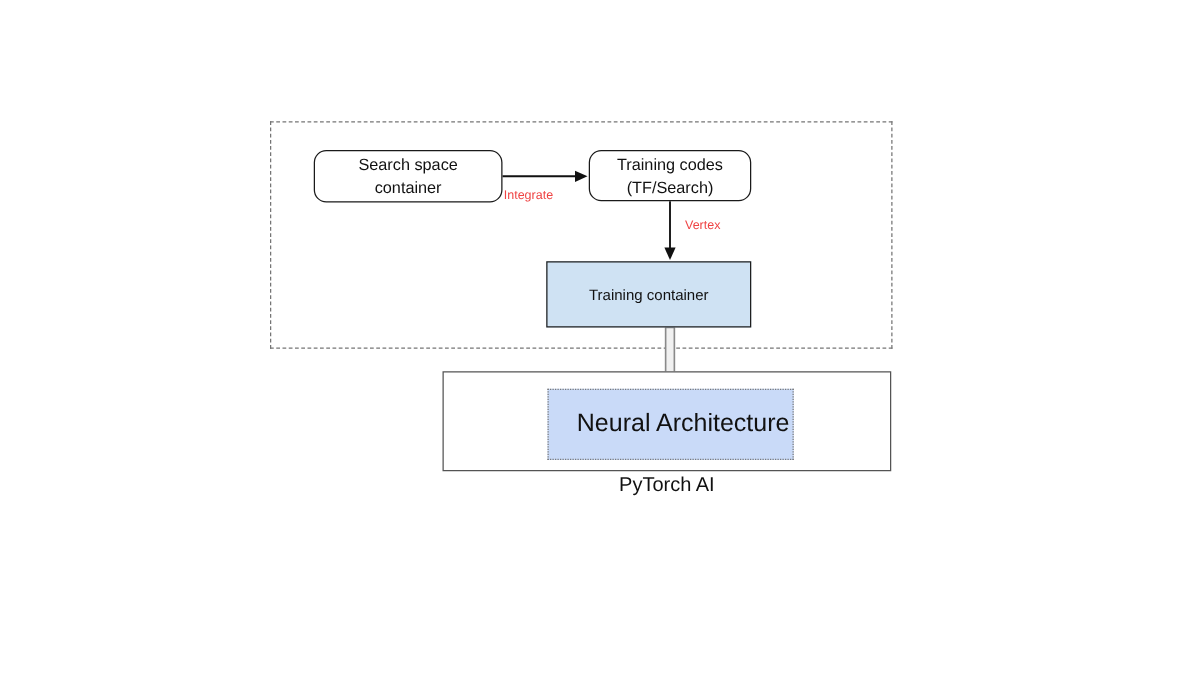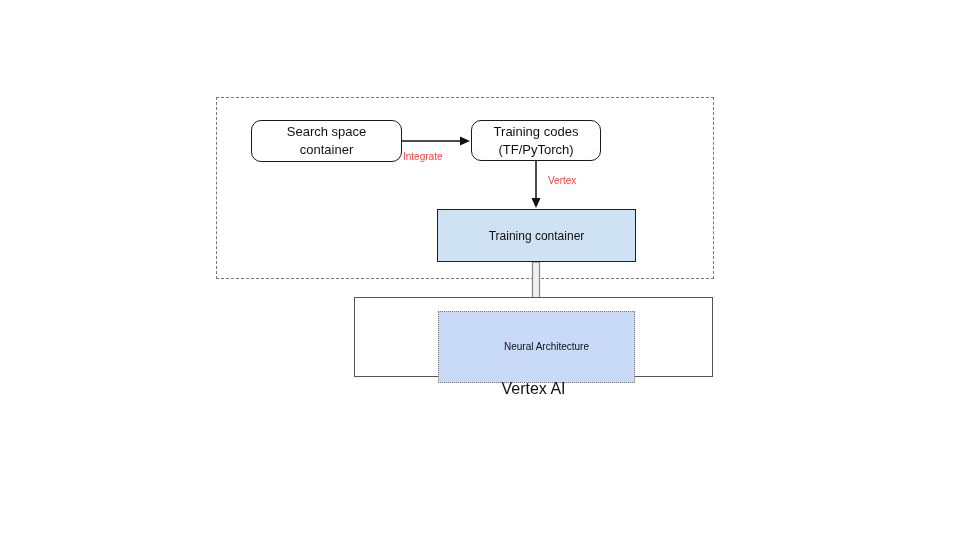--- a/index.html
+++ b/index.html
@@ -39,21 +39,21 @@
     line-height: 1.35;
     color: #111111;
     box-sizing: border-box;
   }
   .node-search-space { left: 251px; top: 120px; width: 151px; height: 42px; }
   .node-training-codes { left: 471px; top: 120px; width: 130px; height: 41px; }
 
   
   .node-training-container {
     left: 437px; top: 209px;
-    width: 199px; height: 53px;
+    width: 164px; height: 53px;
     background: #cfe2f3;
     border: 1px solid #1f1f1f;
     display: flex;
     align-items: center;
     justify-content: center;
     font-size: 12px;
     color: #111111;
     box-sizing: border-box;
   }
 
@@ -62,29 +62,29 @@
     left: 354px; top: 297px;
     width: 359px; height: 80px;
     border: 1px solid #545454;
     background: #ffffff;
     box-sizing: border-box;
   }
 
   
   .node-nas-service {
     left: 438px; top: 311px;
-    width: 197px; height: 72px;
+    width: 197px; height: 57px;
     background: #c9daf8;
     border: 1px dotted #7a7a7a;
     display: flex;
     flex-direction: column;
     align-items: center;
     justify-content: center;
     text-align: center;
-    font-size: 10px;
+    font-size: 20px;
     line-height: 1.35;
     color: #111111;
     box-sizing: border-box;
     padding-left: 20px;
   }
 
   
   .edge-label {
     font-size: 10px;
     color: #ef4444;
@@ -131,31 +131,31 @@
     </g>
   </svg>
 
   <div class="abs node-rounded node-search-space">
     <span>Search space</span>
     <span>container</span>
   </div>
 
   <div class="abs node-rounded node-training-codes">
     <span>Training codes</span>
-    <span>(TF/PyTorch)</span>
+    <span>(TF/Search)</span>
   </div>
 
   <div class="abs edge-label label-integrate">Integrate</div>
   <div class="abs edge-label label-build">Vertex</div>
 
   <div class="abs node-training-container">
     <span>Training container</span>
   </div>
 
   <div class="abs vertex-ai-box"></div>
 
   <div class="abs node-nas-service">
     <span>Neural Architecture</span>
   </div>
 
-  <div class="abs vertex-ai-label">Vertex AI</div>
+  <div class="abs vertex-ai-label">PyTorch AI</div>
 
 </div>
 
 </body></html>

